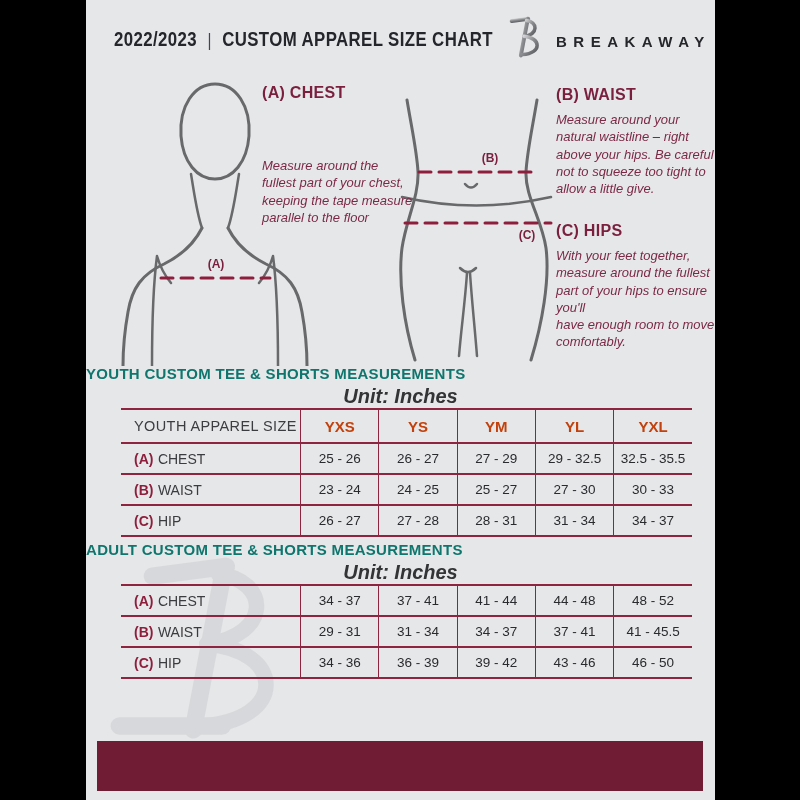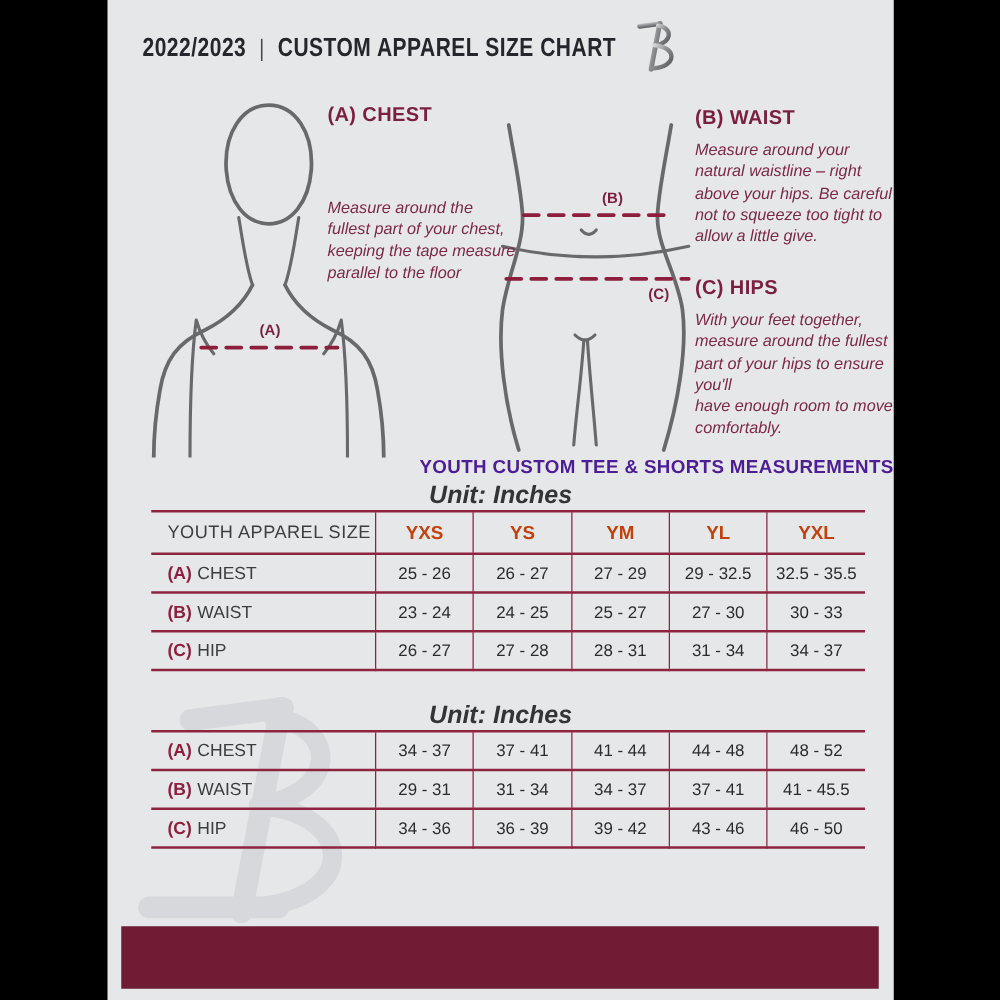--- a/index.html
+++ b/index.html
@@ -35,22 +35,22 @@
   .instr-heading{
     position:absolute;font-size:16px;font-weight:bold;color:#7a1f3e;
     letter-spacing:.3px;white-space:nowrap;
   }
   .instr-body{
     position:absolute;font-size:13px;font-style:italic;color:#7c2946;
     line-height:1.33;white-space:pre-line;
   }
   
   .section-title{
-    position:absolute;width:629px;left:0;text-align:right;
-    font-size:15px;font-weight:bold;color:#4c1d95;letter-spacing:.3px;
+    position:absolute;width:629px;left:0;text-align:left;
+    font-size:15px;font-weight:bold;color:#0f766e;letter-spacing:.3px;
   }
   .section-unit{
     position:absolute;width:629px;left:0;text-align:center;
     font-size:20px;font-style:italic;font-weight:bold;color:#333436;
   }
   table.size-table{
     position:absolute;left:35px;width:571px;border-collapse:collapse;
     border-top:2px solid #8e2440;table-layout:fixed;background:transparent;
   }
   table.size-table tr{border-bottom:2px solid #8e2440;}
@@ -89,20 +89,21 @@
       <g id="logo-b" fill="none" stroke-linecap="round">
         <path d="M24 16 L62 11" stroke-width="9"></path>
         <path d="M61 11 L45 95" stroke-width="9"></path>
         <path d="M58 15 C84 18 86 46 52 51" stroke-width="8"></path>
         <path d="M52 51 C92 54 94 90 49 93" stroke-width="8"></path>
         <path d="M7 93 L60 93" stroke-width="9"></path>
       </g>
     </defs>
     <use href="#logo-b" stroke="url(#metal)"></use>
   </svg>
+  <div class="brand-name">BREAKAWAY</div>
 
   <svg class="watermark" viewBox="0 0 100 110">
     <use href="#logo-b" stroke="#7b7c80"></use>
   </svg>
 
   <svg class="fig" style="left:20px;top:76px;" width="220" height="290" viewBox="0 0 220 290">
     <path class="outer" d="M109 8 C88 8 73 30 75 60 C77 86 91 103 109 103 C127 103 141 86 143 60 C145 30 130 8 109 8"></path>
     <path class="inner" d="M85 98 C89 122 91 138 96 152"></path>
     <path class="inner" d="M133 98 C129 122 127 138 122 152"></path>
     <path class="outer" d="M96 152 C88 168 74 180 58 188 C36 198 26 212 22 236 C18 258 17 274 17 290"></path>
@@ -170,20 +171,21 @@
       <td><span class="row-prefix">(C)</span> <span class="row-label">HIP</span></td>
       <td class="cell-val">26 - 27</td>
       <td class="cell-val">27 - 28</td>
       <td class="cell-val">28 - 31</td>
       <td class="cell-val">31 - 34</td>
       <td class="cell-val">34 - 37</td>
     </tr>
   </tbody>
     </table>
 
+  <div class="section-title" style="top:541px;">ADULT CUSTOM TEE &amp; SHORTS MEASUREMENTS</div>
   <div class="section-unit" style="top:561px;">Unit: Inches</div>
 
   <table class="size-table" style="top:584px;">
     <tbody>
     <tr class="datarow">
       <td><span class="row-prefix">(A)</span> <span class="row-label">CHEST</span></td>
       <td class="cell-val">34 - 37</td>
       <td class="cell-val">37 - 41</td>
       <td class="cell-val">41 - 44</td>
       <td class="cell-val">44 - 48</td>

